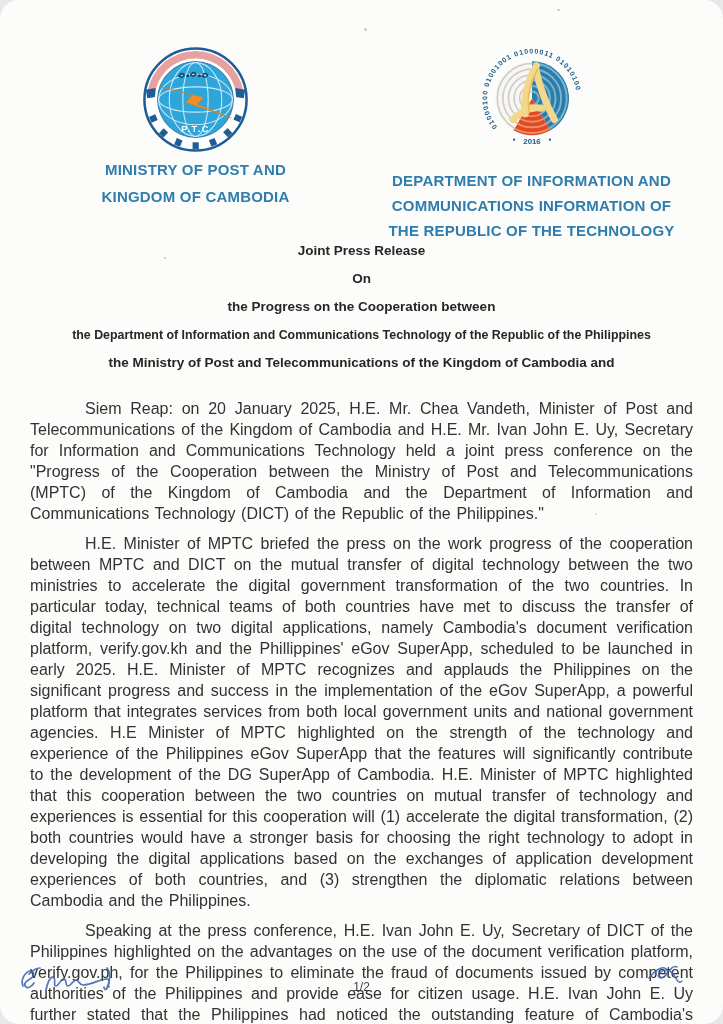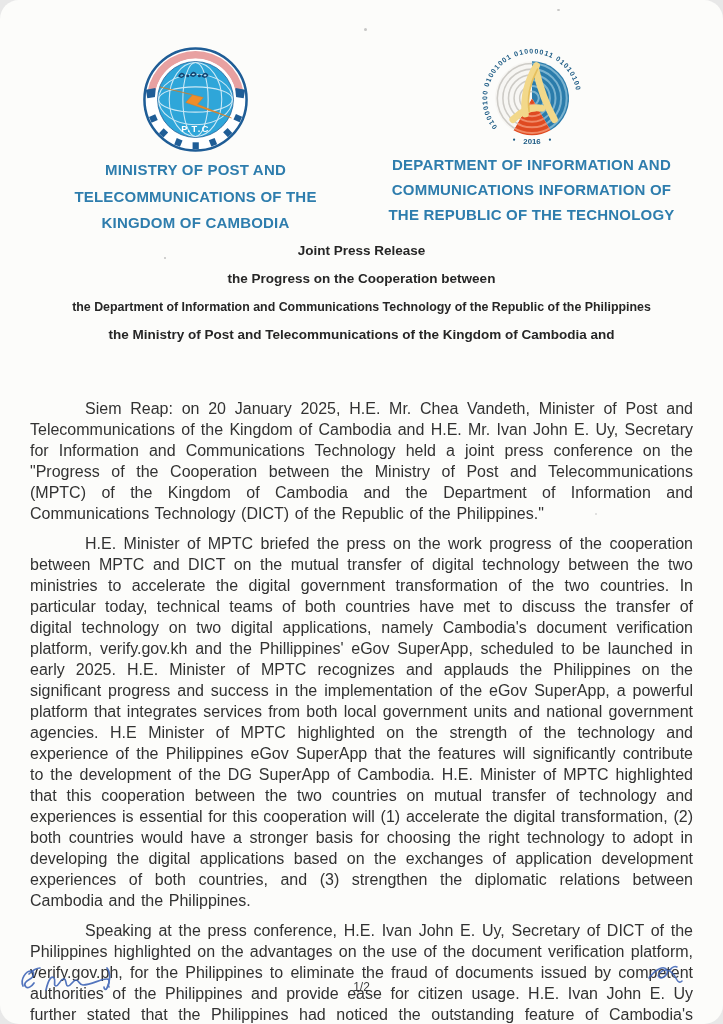--- a/index.html
+++ b/index.html
@@ -20,21 +20,21 @@
   .org-right{left:368px;top:0;width:327px;}
   .org .seal{display:block;margin:0 auto;}
   .org-left .seal{width:107px;height:107px;}
   .org-right .seal{width:112px;height:112px;}
   .org-name{
     font-weight:bold;font-size:15px;line-height:26.5px;
     color:#2e7dad;letter-spacing:.2px;white-space:nowrap;
   }
   .org-right .org-name{line-height:25px;}
   .org-left .org-names{margin-top:4px;}
-  .org-right .org-names{margin-top:0px;}
+  .org-right .org-names{margin-top:16px;}
   
   .title-block{position:absolute;top:243px;left:29px;width:665px;text-align:center;color:#262626;}
   .title-line{font-weight:bold;font-size:13.5px;line-height:16px;margin:0 0 12px 0;}
   .title-line.t-small{font-size:12.4px;}
   
   .body-text{position:absolute;top:398px;left:30px;width:663px;}
   .body-text p{
     margin:0 0 9px 0;
     font-size:16px;line-height:21px;
     text-align:justify;text-indent:55px;
@@ -96,21 +96,20 @@
           <circle cx="47" cy="30.5" r="0.8" fill="#14416e"></circle>
           <circle cx="59" cy="30.5" r="0.8" fill="#14416e"></circle>
         </g>
 
         <polygon points="18,42 52,50 45,58 92,74 57,60 63,53" fill="#ef8d2a" stroke="#d97a1d" stroke-width="0.5"></polygon>
 
         <text x="55" y="88" text-anchor="middle" font-family="Liberation Sans, sans-serif" font-size="9.5" font-weight="bold" fill="#ffffff" letter-spacing="1.5">P.T.C</text>
       </svg>
       <div class="org-names">
         <div class="org-name">MINISTRY OF POST AND</div>
-        <div class="org-name">TELECOMMUNICATIONS OF THE</div>
         <div class="org-name">KINGDOM OF CAMBODIA</div>
       </div>
     </div>
 
     <div class="org org-right">
       <svg class="seal" viewBox="0 0 100 100">
         <defs>
           <clipPath id="wBlue">
               <path d="M50,52 L50,19 A33,33 0 0 1 66.5,80.6 Z"></path>
             </clipPath>
@@ -171,20 +170,21 @@
       <div class="org-names">
         <div class="org-name">DEPARTMENT OF INFORMATION AND</div>
         <div class="org-name">COMMUNICATIONS INFORMATION OF</div>
         <div class="org-name">THE REPUBLIC OF THE TECHNOLOGY</div>
       </div>
     </div>
   </div>
 
   <div class="title-block">
     <div class="title-line">Joint Press Release</div>
+    <div class="title-line">On</div>
     <div class="title-line">the Progress on the Cooperation between</div>
     <div class="title-line t-small">the Department of Information and Communications Technology of the Republic of the Philippines</div>
     <div class="title-line">the Ministry of Post and Telecommunications of the Kingdom of Cambodia and</div>
   </div>
 
   <div class="body-text">
     <p>Siem Reap: on 20 January 2025, H.E. Mr. Chea Vandeth, Minister of Post and Telecommunications of the Kingdom of Cambodia and H.E. Mr. Ivan John E. Uy, Secretary for Information and Communications Technology held a joint press conference on the "Progress of the Cooperation between the Ministry of Post and Telecommunications (MPTC) of the Kingdom of Cambodia and the Department of Information and Communications Technology (DICT) of the Republic of the Philippines."</p>
     <p>H.E. Minister of MPTC briefed the press on the work progress of the cooperation between MPTC and DICT on the mutual transfer of digital technology between the two ministries to accelerate the digital government transformation of the two countries. In particular today, technical teams of both countries have met to discuss the transfer of digital technology on two digital applications, namely Cambodia's document verification platform, verify.gov.kh and the Phillippines' eGov SuperApp, scheduled to be launched in early 2025. H.E. Minister of MPTC recognizes and applauds the Philippines on the significant progress and success in the implementation of the eGov SuperApp, a powerful platform that integrates services from both local government units and national government agencies. H.E Minister of MPTC highlighted on the strength of the technology and experience of the Philippines eGov SuperApp that the features will significantly contribute to the development of the DG SuperApp of Cambodia. H.E. Minister of MPTC highlighted that this cooperation between the two countries on mutual transfer of technology and experiences is essential for this cooperation will (1) accelerate the digital transformation, (2) both countries would have a stronger basis for choosing the right technology to adopt in developing the digital applications based on the exchanges of application development experiences of both countries, and (3) strengthen the diplomatic relations between Cambodia and the Philippines.</p>
     <p>Speaking at the press conference, H.E. Ivan John E. Uy, Secretary of DICT of the Philippines highlighted on the advantages on the use of the document verification platform, verify.gov.ph, for the Philippines to eliminate the fraud of documents issued by competent authorities of the Philippines and provide ease for citizen usage. H.E. Ivan John E. Uy further stated that the Philippines had noticed the outstanding feature of Cambodia's verify.gov platform that can verify the authenticity of documents such as the national identification card of the Philippines, Driver's License, Certificate of Civil Status</p>
   </div>

